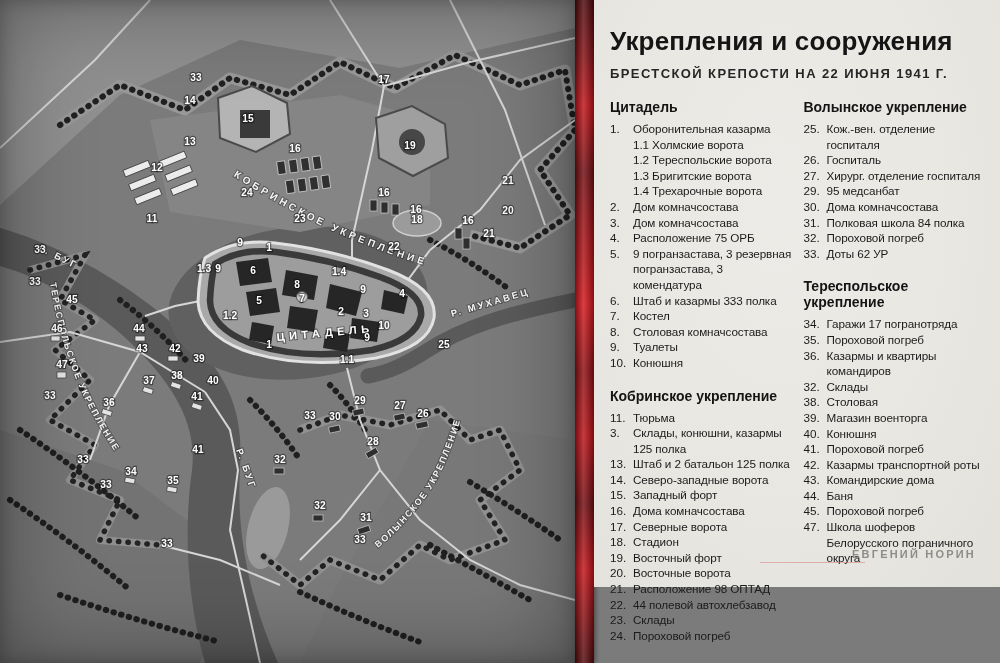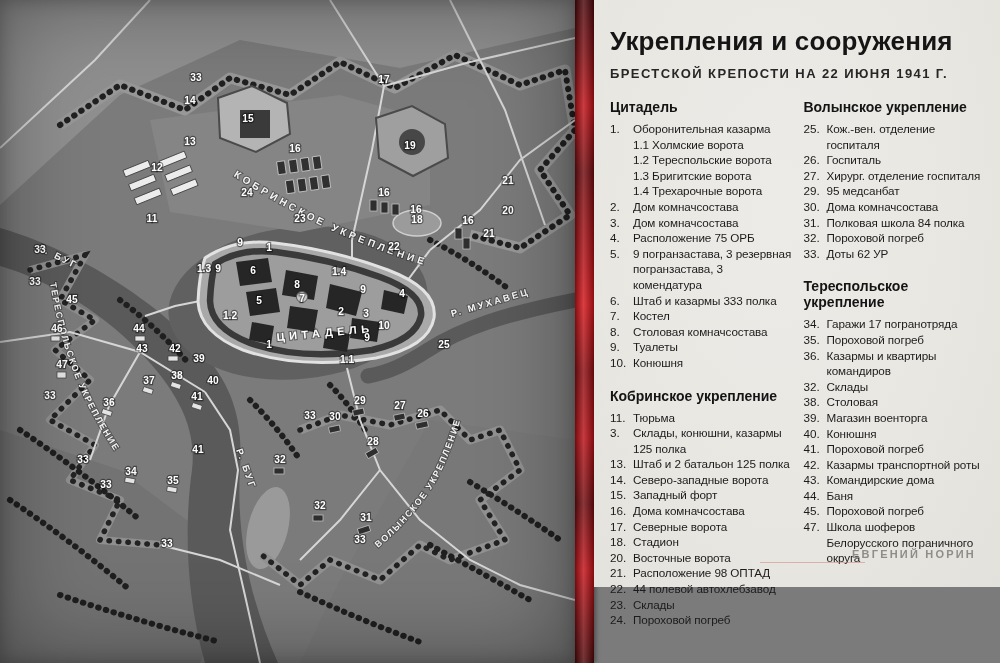--- a/index.html
+++ b/index.html
@@ -367,20 +367,24 @@
             </div>
             <div class="item">
               <span class="num">17.</span>
               <span class="txt">Северные ворота</span>
             </div>
             <div class="item">
               <span class="num">18.</span>
               <span class="txt">Стадион</span>
             </div>
             <div class="item">
+              <span class="num">19.</span>
+              <span class="txt">Восточный форт</span>
+            </div>
+            <div class="item">
               <span class="num">20.</span>
               <span class="txt">Восточные ворота</span>
             </div>
             <div class="item">
               <span class="num">21.</span>
               <span class="txt">Расположение 98 ОПТАД</span>
             </div>
             <div class="item">
               <span class="num">22.</span>
               <span class="txt">44 полевой автохлебзавод</span>

